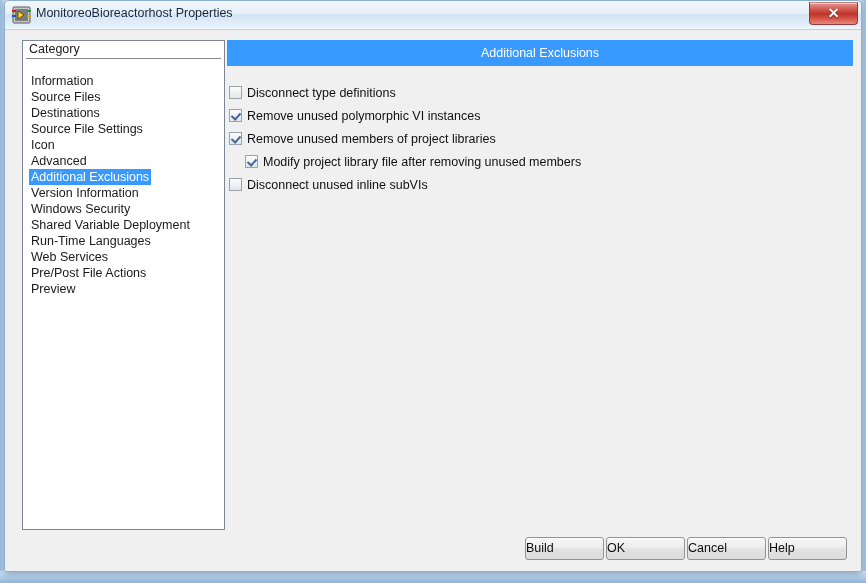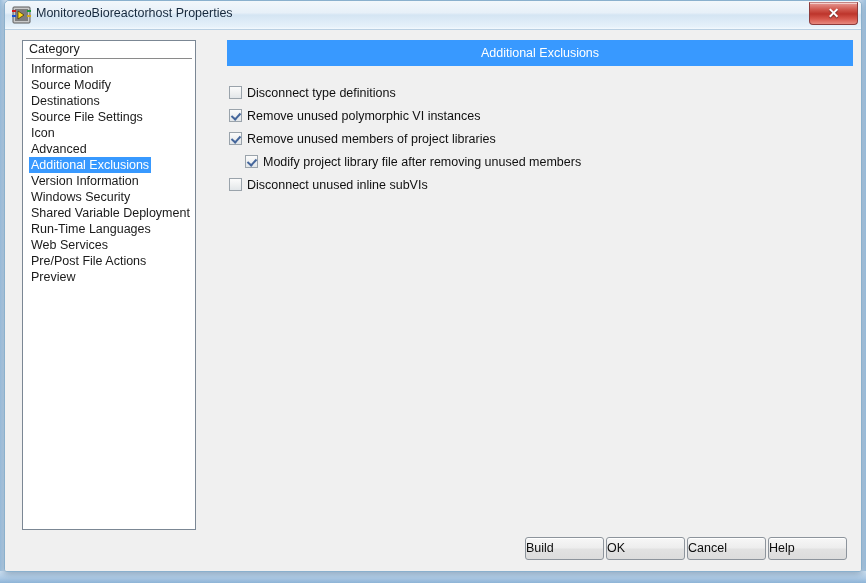--- a/index.html
+++ b/index.html
@@ -143,21 +143,21 @@
     position: relative;
     height: 543px;
     background: #f0f0f0;
   }
 
   
   #category-panel {
     position: absolute;
     left: 17px;
     top: 10px;
-    width: 174px;
+    width: 203px;
     height: 490px;
     background: #ffffff;
     border: 1px solid #7b8794;
     box-sizing: border-box;
     overflow: hidden;
   }
   #category-header {
     position: relative;
     height: 18px;
     padding: 1px 0 0 6px;
@@ -181,20 +181,21 @@
     line-height: 16px;
     padding-left: 6px;
     font-size: 12.5px;
     color: #1a1a1a;
     white-space: nowrap;
     cursor: default;
   }
   .cat-item .cat-label {
     display: inline-block;
     padding: 0 2px;
+    margin-top: 12px;
   }
   .cat-item.selected .cat-label {
     background: #3899ff;
     color: #ffffff;
   }
 
   
   #banner {
     position: absolute;
     left: 222px;
@@ -311,21 +312,21 @@
 
   <div id="client">
 
     <div id="category-panel">
       <div id="category-header">
         <span>Category</span>
         <span class="rule"></span>
       </div>
       <div id="category-list">
         <div class="cat-item"><span class="cat-label">Information</span></div>
-        <div class="cat-item"><span class="cat-label">Source Modify</span></div>
+        <div class="cat-item"><span class="cat-label">Source Files</span></div>
         <div class="cat-item"><span class="cat-label">Destinations</span></div>
         <div class="cat-item"><span class="cat-label">Source File Settings</span></div>
         <div class="cat-item"><span class="cat-label">Icon</span></div>
         <div class="cat-item"><span class="cat-label">Advanced</span></div>
         <div class="cat-item selected"><span class="cat-label">Additional Exclusions</span></div>
         <div class="cat-item"><span class="cat-label">Version Information</span></div>
         <div class="cat-item"><span class="cat-label">Windows Security</span></div>
         <div class="cat-item"><span class="cat-label">Shared Variable Deployment</span></div>
         <div class="cat-item"><span class="cat-label">Run-Time Languages</span></div>
         <div class="cat-item"><span class="cat-label">Web Services</span></div>

